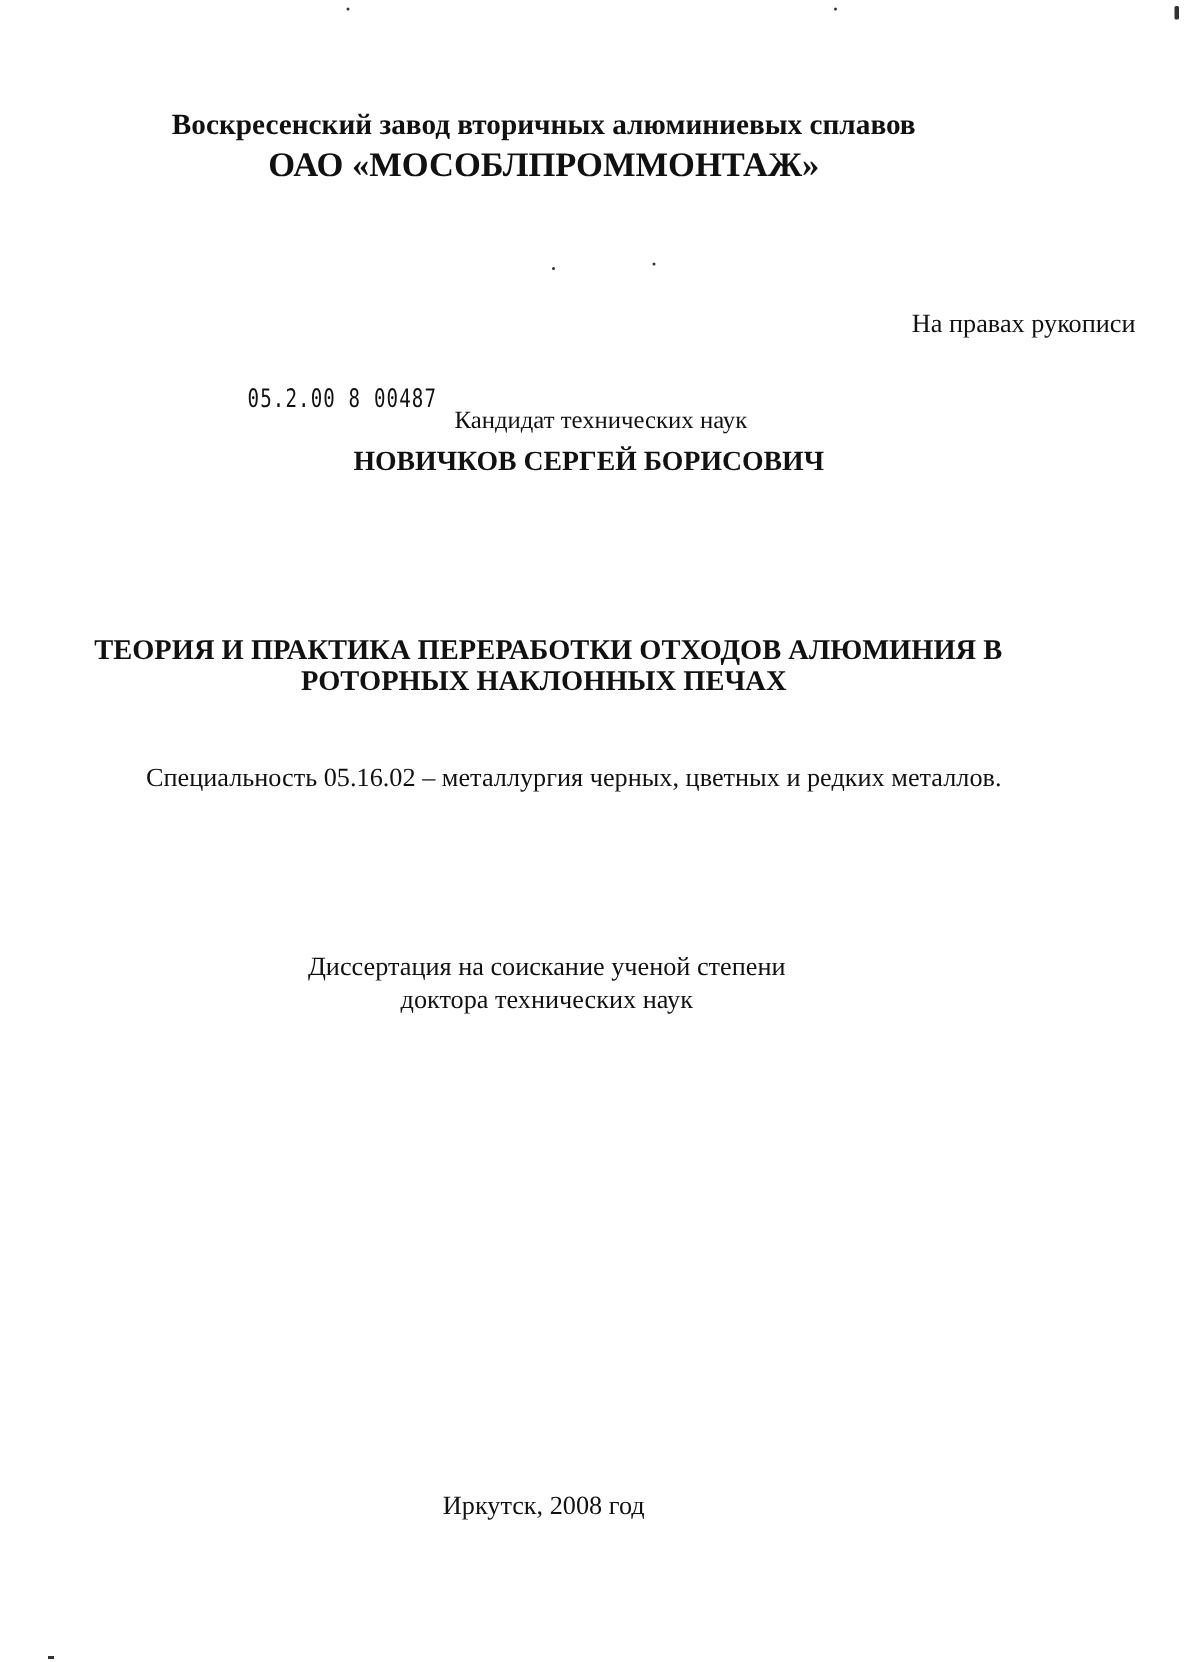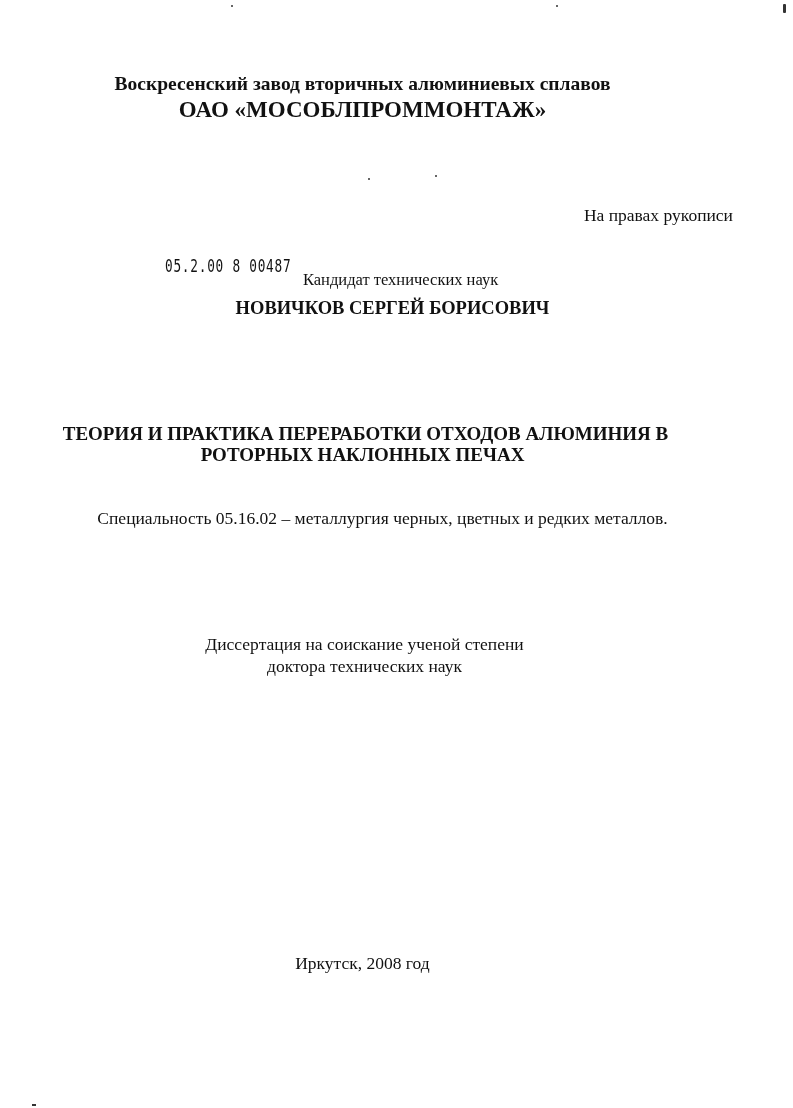--- a/index.html
+++ b/index.html
@@ -4,33 +4,33 @@
   <style>
     html, body { margin: 0; padding: 0; background: #ffffff; }
     body {
       width: 793px; height: 1108px; position: relative; overflow: hidden;
       font-family: "Liberation Serif", "DejaVu Serif", serif; color: #111;
     }
     .line { position: absolute; left: 0; width: 725px; text-align: center; white-space: nowrap; }
     .bold { font-weight: bold; }
     .org1 { top: 73px; font-size: 19.5px; }
     .org2 { top: 97px; font-size: 23px; }
-    .rights { position: absolute; top: 205px; right: 60px; font-size: 17.5px; white-space: nowrap; }
+    .rights { position: absolute; top: 205px; right: 36px; font-size: 17.5px; white-space: nowrap; }
     .stamp {
       position: absolute; top: 256px; left: 165px; font-family: "DejaVu Sans Mono", monospace;
       font-size: 17px; transform: scaleX(0.75); transform-origin: left top; letter-spacing: 1px; white-space: nowrap;
     }
     .degree { position: absolute; top: 270px; left: 303px; font-size: 16.5px; font-weight: normal; white-space: nowrap; }
     .author { top: 298px; font-size: 18.5px; left: 30px; }
     .title1 { top: 423px; font-size: 19px; left: 3px; }
     .title2 { top: 444px; font-size: 19px; left: 0; font-family: Liberation Serif, serif; }
     .spec { top: 508px; font-size: 17.5px; left: 20px; }
     .diss1 { top: 634px; font-size: 17.5px; left: 2px; }
     .diss2 { top: 656px; font-size: 17.5px; left: 2px; }
-    .city { top: 953px; font-size: 17.5px; left: 0; }
+    .city { top: 993px; font-size: 17.5px; left: 0; }
     .speck { position: absolute; background: #333; border-radius: 50%; }
   </style>
 </head>
 <body>
 
 <div>
   <div class="line bold org1">Воскресенский завод вторичных алюминиевых сплавов</div>
   <div class="line bold org2">ОАО «МОСОБЛПРОММОНТАЖ»</div>
 
   <div class="rights">На правах рукописи</div>

